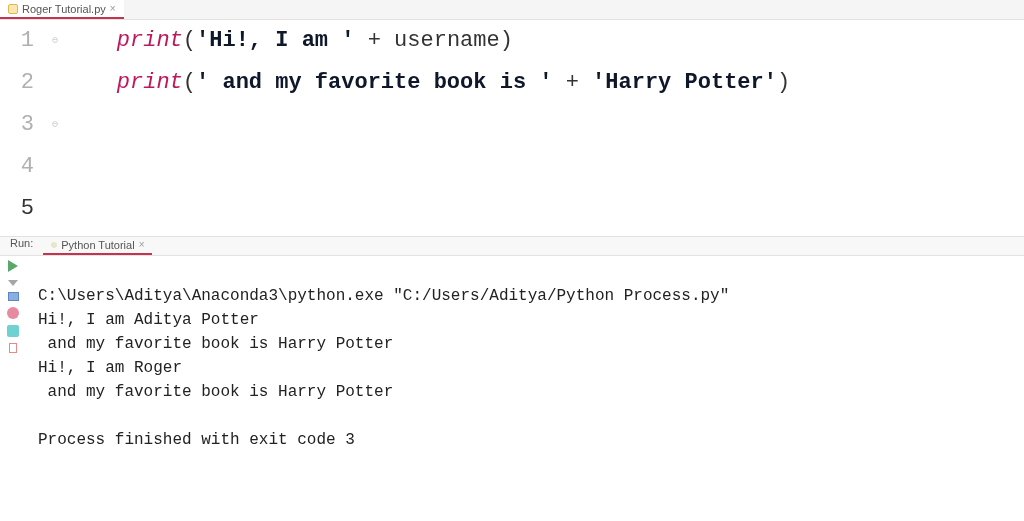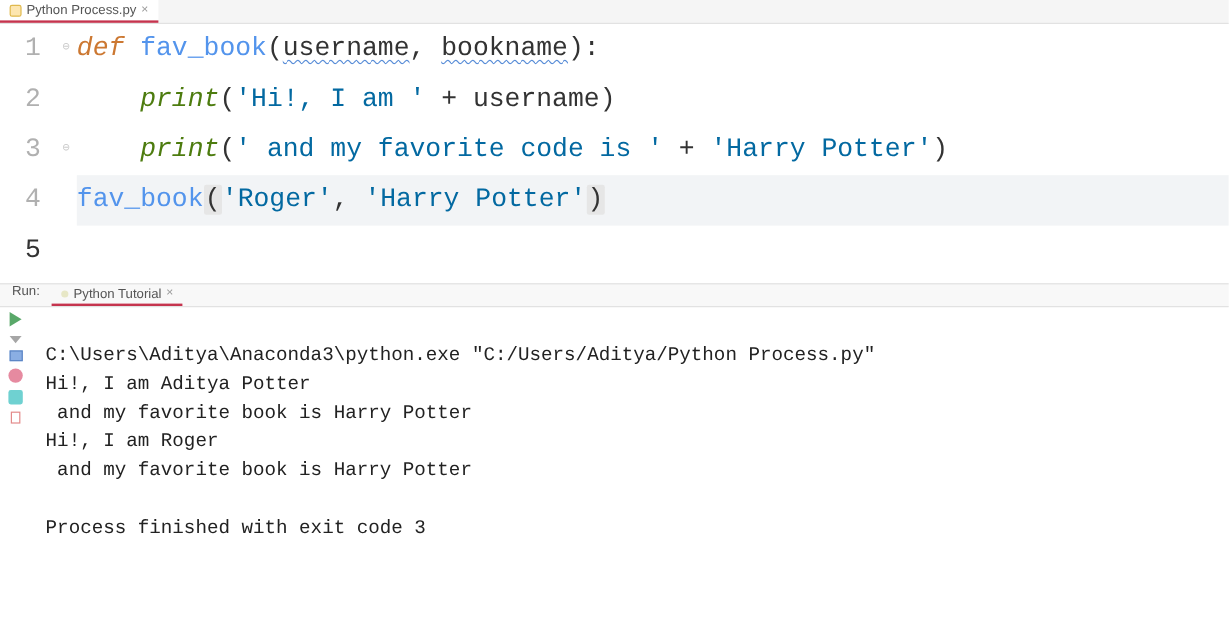--- a/index.html
+++ b/index.html
@@ -74,23 +74,23 @@
   }
   .fold-col span{display:block;height:42px;line-height:42px;text-align:center;}
   .code {
     flex:1;
     background:#fff;
   }
   .code-line { white-space: pre; height: 42px; }
   .code-line.active { background:#f2f4f6; }
   .kw  { color:#cc7832; font-style:italic; }          
   .fn  { color:#5394ec; }                              
-  .fni { color:#4d7c0f; font-style:italic; }           
+  .fni { color:#be185d; font-style:italic; }           
   .op  { color:#333; }
-  .str { color:#0369a1; }                              
+  .str { color:#0f172a;font-weight:bold; }                              
   .waveB { text-decoration: underline wavy #5a8ed8 1px; text-underline-offset:3px;}
   .waveG { text-decoration: underline wavy #6fae62 1px; text-underline-offset:3px;}
   .brk  {
     background:#e6e6e6;
     border-radius:2px;
     padding:0 1px;
   }
   
   .runbar {
     display:flex;
@@ -131,45 +131,43 @@
     padding:4px 8px 8px 12px;
     white-space:pre;
   }
 </style>
 </head>
 <body>
 
 <div class="editor-tabs">
   <div class="editor-tab">
     <span class="py-icon"></span>
-    <span>Python Process.py</span>
+    <span>Roger Tutorial.py</span>
     <span class="close-x">×</span>
   </div>
 </div>
 
 <div class="editor">
   <div class="gutter">
     <div>1</div>
     <div>2</div>
     <div>3</div>
     <div>4</div>
     <div class="ln-active">5</div>
   </div>
   <div class="fold-col">
     <span>⊖</span>
     <span></span>
     <span>⊖</span>
     <span></span>
     <span></span>
   </div>
   <div class="code">
-    <div class="code-line"><span class="kw">def</span><span class="op"> </span><span class="fn">fav_book</span><span class="op">(</span><span class="op waveB">username</span><span class="op">, </span><span class="op waveB">bookname</span><span class="op">):</span></div>
     <div class="code-line"><span>    </span><span class="fni">print</span><span class="op">(</span><span class="str">'Hi!, I am '</span><span class="op"> + </span><span class="op">username</span><span class="op">)</span></div>
-    <div class="code-line"><span>    </span><span class="fni">print</span><span class="op">(</span><span class="str">' and my favorite code is '</span><span class="op"> + </span><span class="str">'Harry Potter'</span><span class="op">)</span></div>
-    <div class="code-line active"><span class="fn">fav_book</span><span class="op brk">(</span><span class="str">'Roger'</span><span class="op">, </span><span class="str">'Harry Potter'</span><span class="op brk">)</span></div>
+    <div class="code-line"><span>    </span><span class="fni">print</span><span class="op">(</span><span class="str">' and my favorite book is '</span><span class="op"> + </span><span class="str">'Harry Potter'</span><span class="op">)</span></div>
   </div>
 </div>
 
 <div class="runbar">
   <div class="runbar-label">Run:</div>
   <div class="run-tab">
     <span class="dot-icon"></span>
     <span>Python Tutorial</span>
     <span class="close-x">×</span>
   </div>

